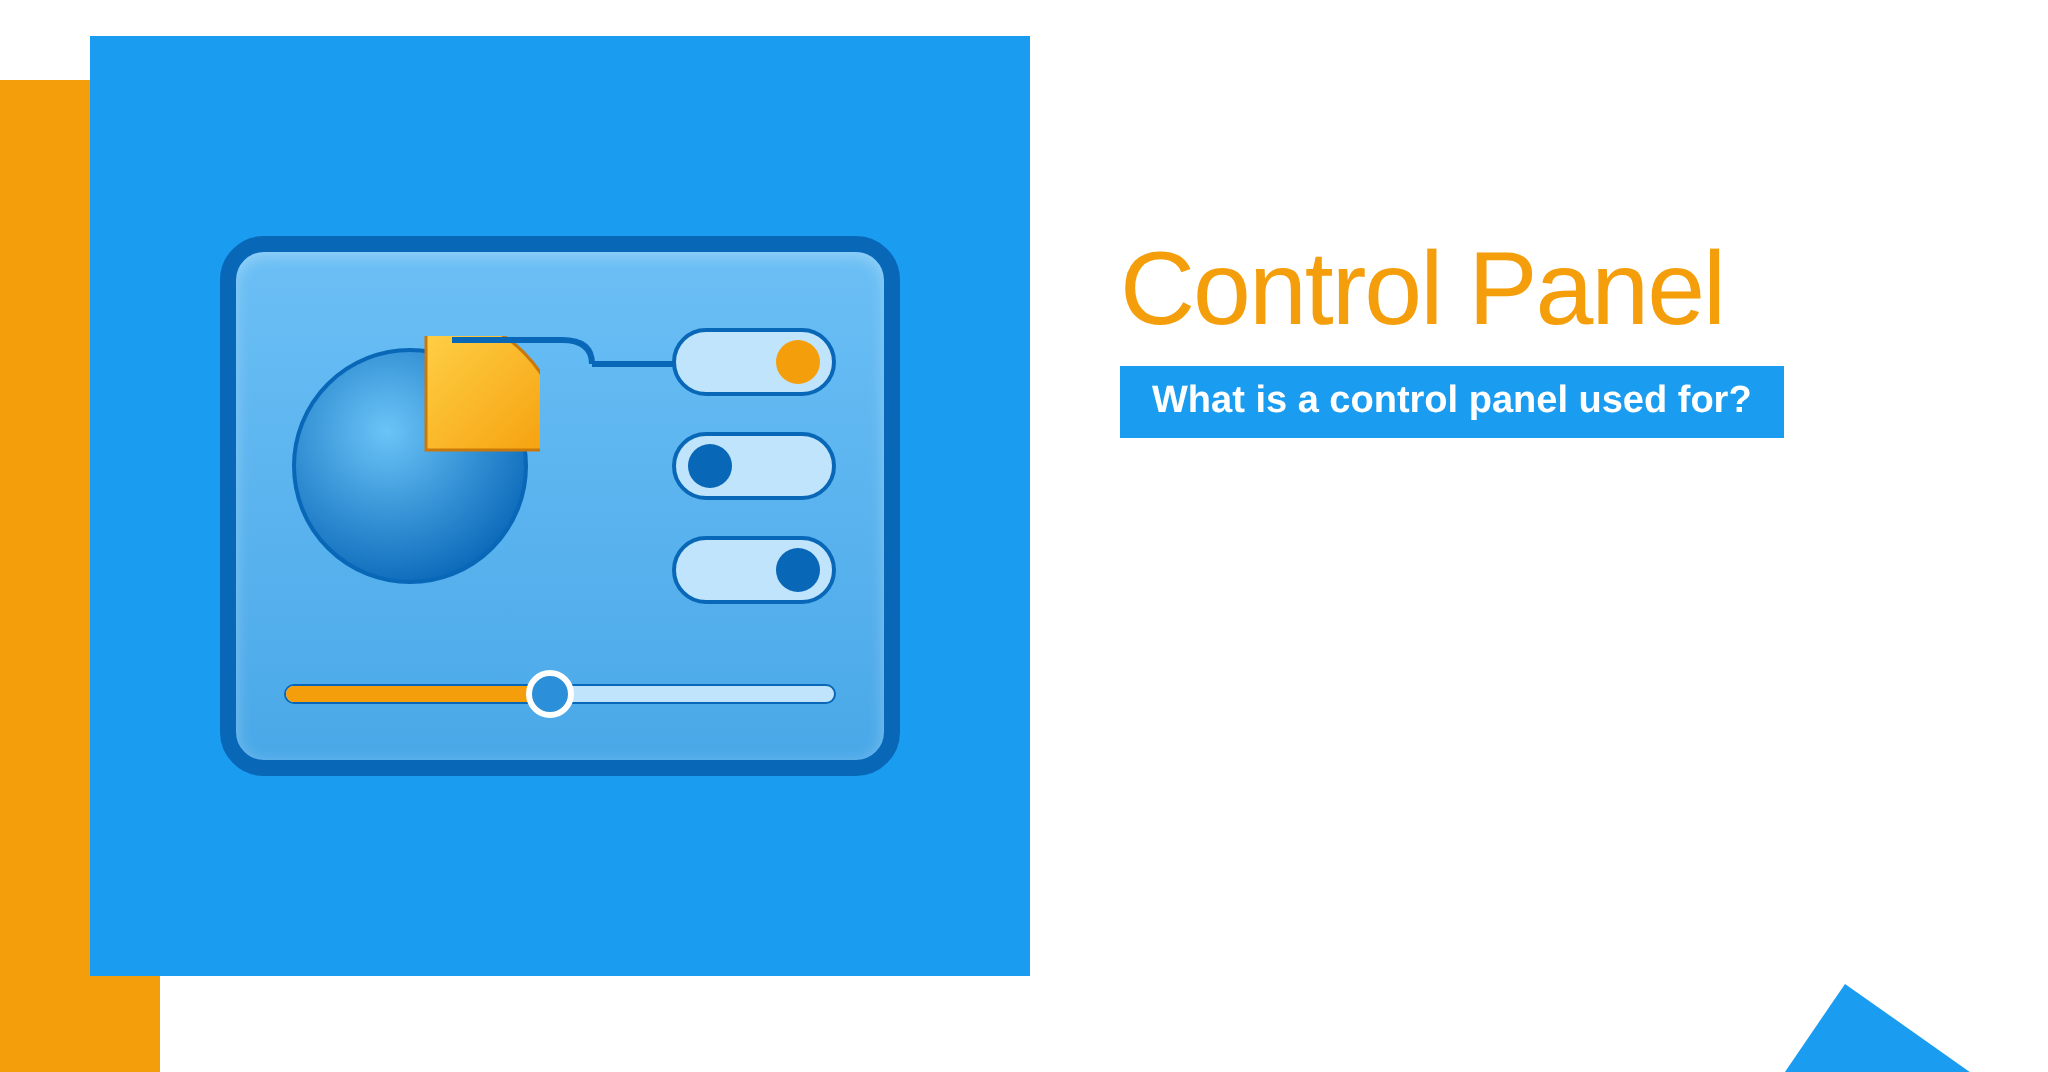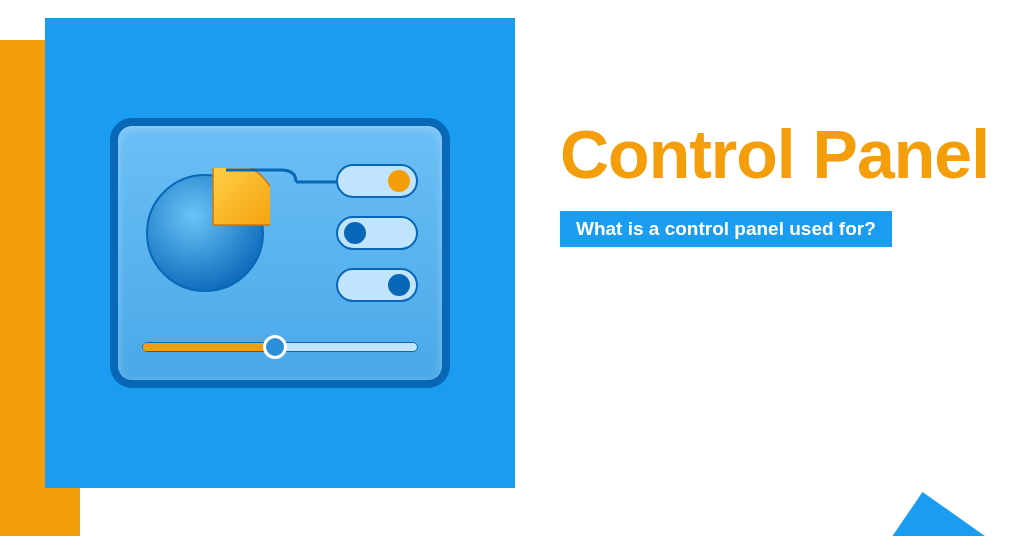--- a/index.html
+++ b/index.html
@@ -105,24 +105,24 @@
     border: 3px solid #ffffff;
     border-radius: 50%;
   }
   .text-area {
     position: absolute;
     left: 560px;
     top: 115px;
     width: 430px;
   }
   .title {
-    font-size: 68px;
-    font-weight: 700;
+    font-size: 52px;
+    font-weight: 400;
     color: #f59e0b;
-    margin-bottom: 18px;
+    margin-bottom: 8px;
     letter-spacing: -1px;
   }
   .subtitle {
     display: inline-block;
     background: #1a9cf0;
     color: #ffffff;
     font-size: 19px;
     font-weight: 700;
     padding: 7px 16px;
     margin-bottom: 8px;

